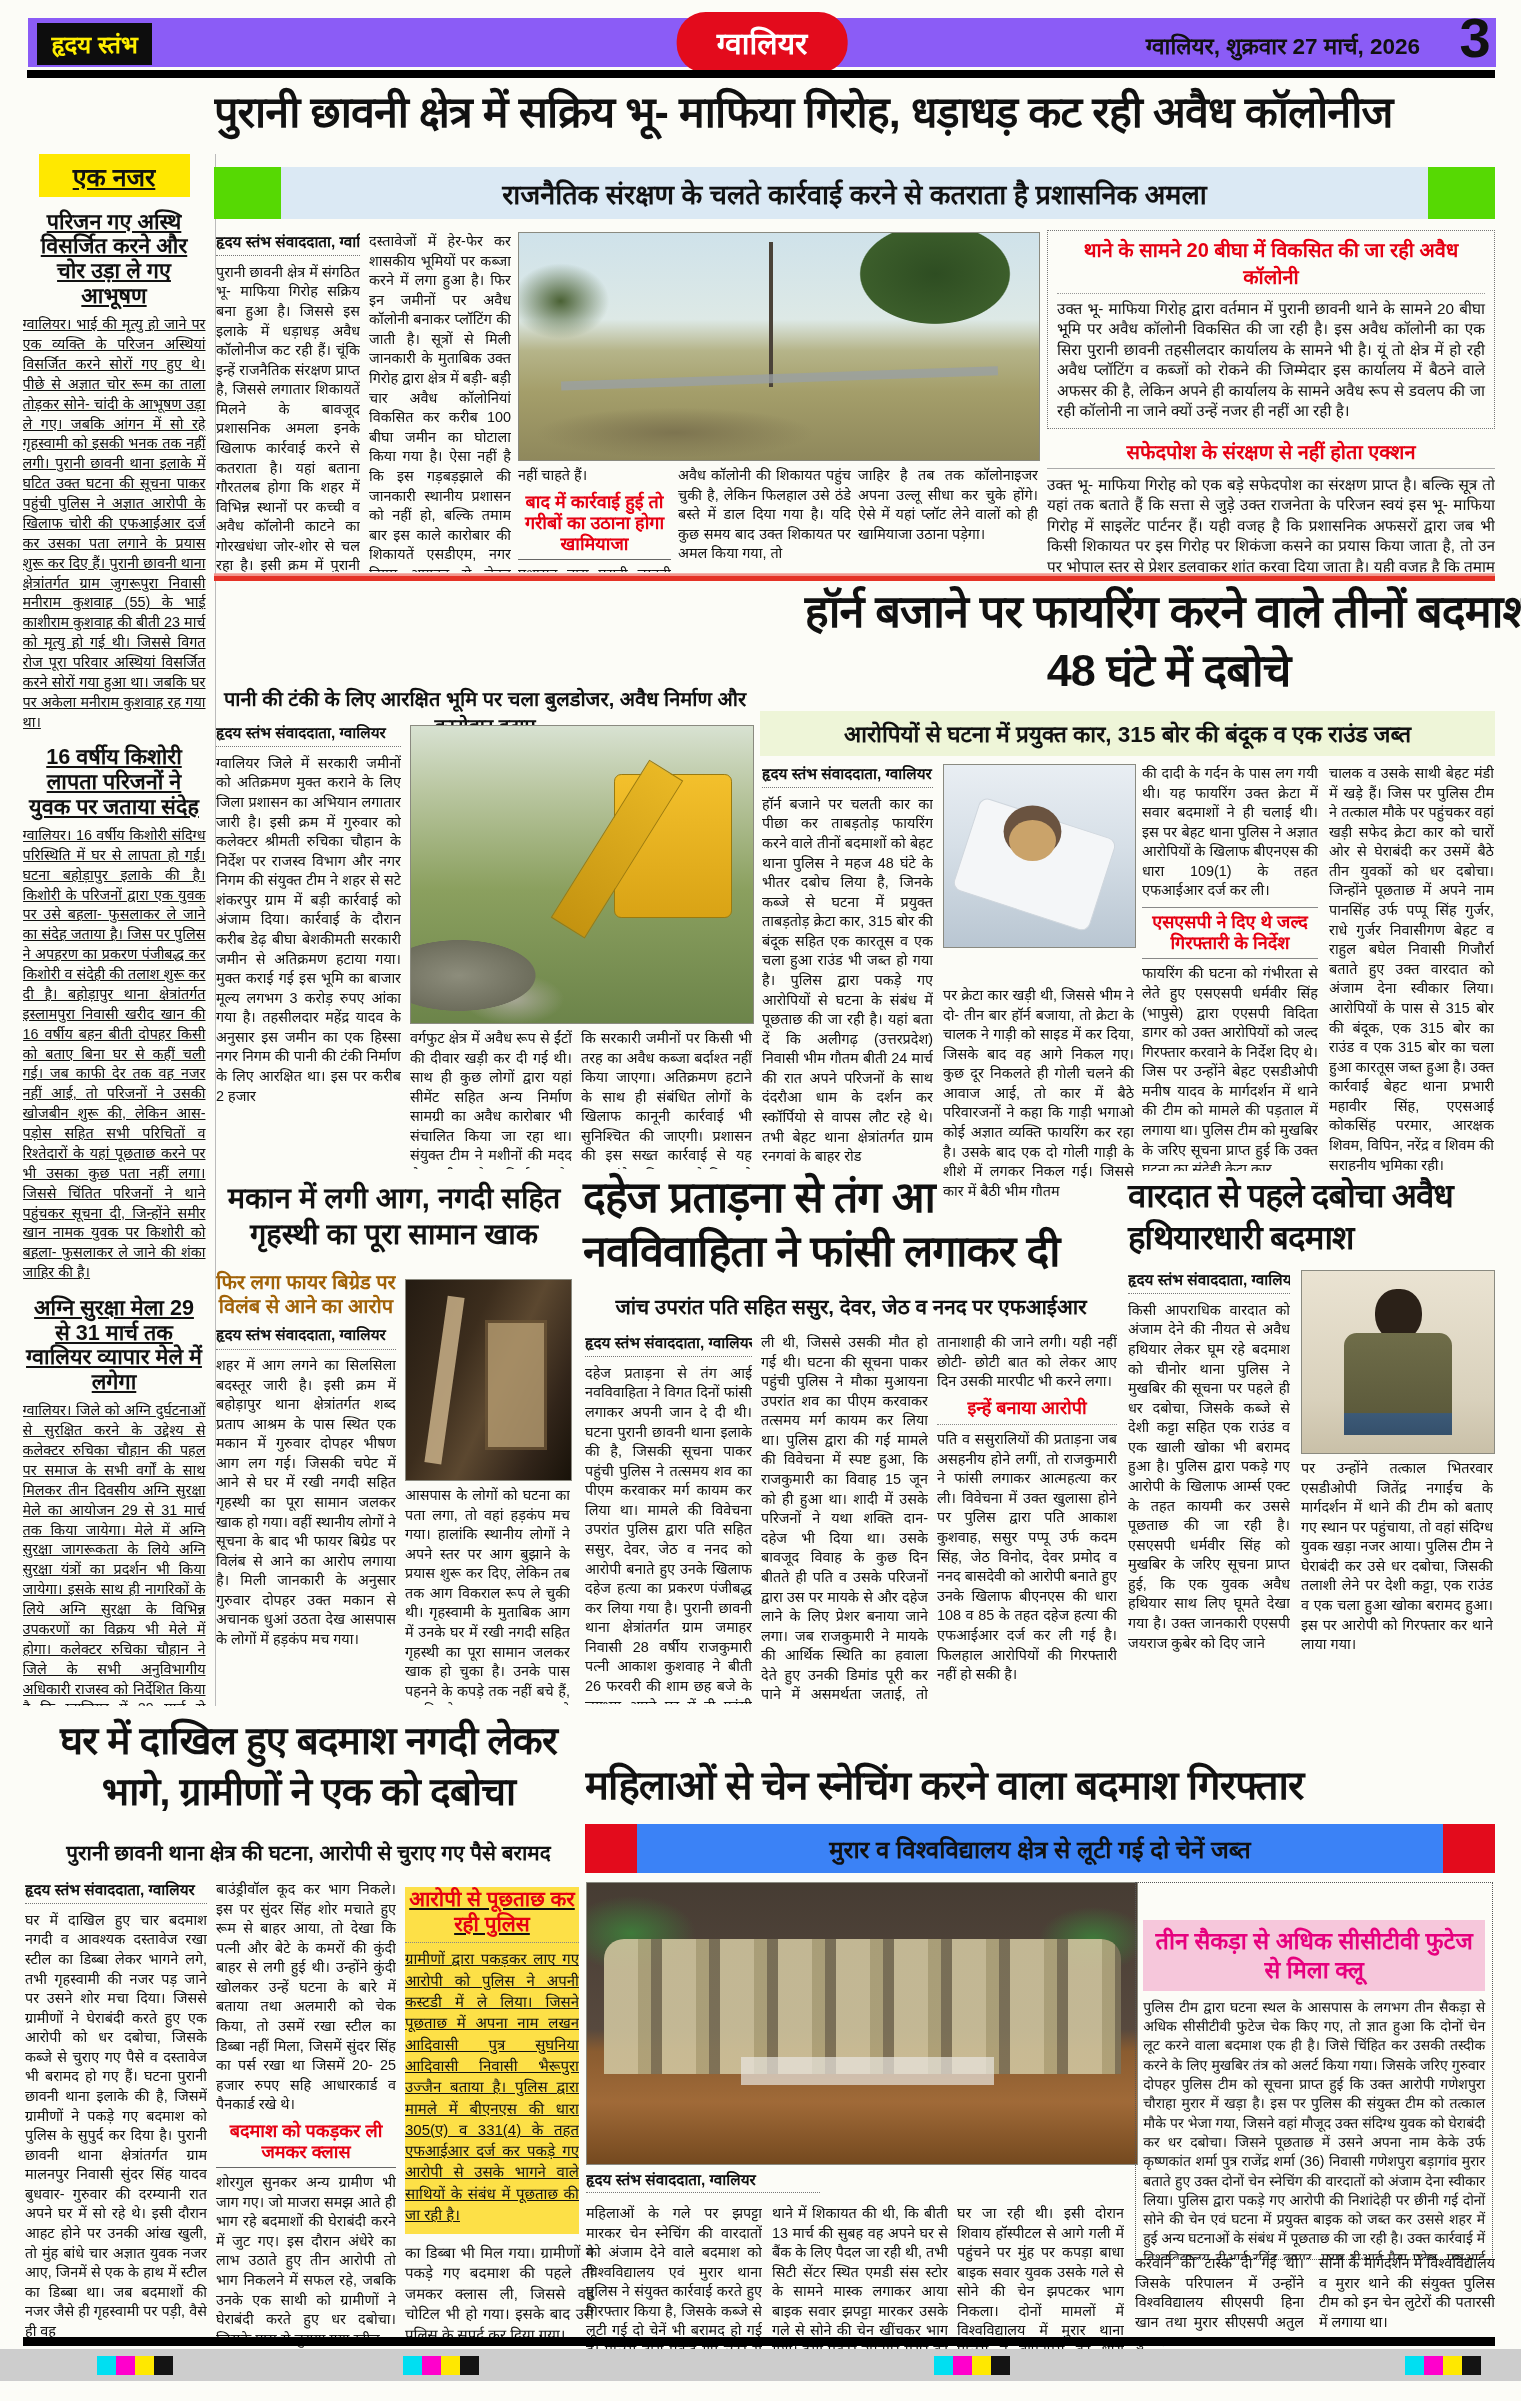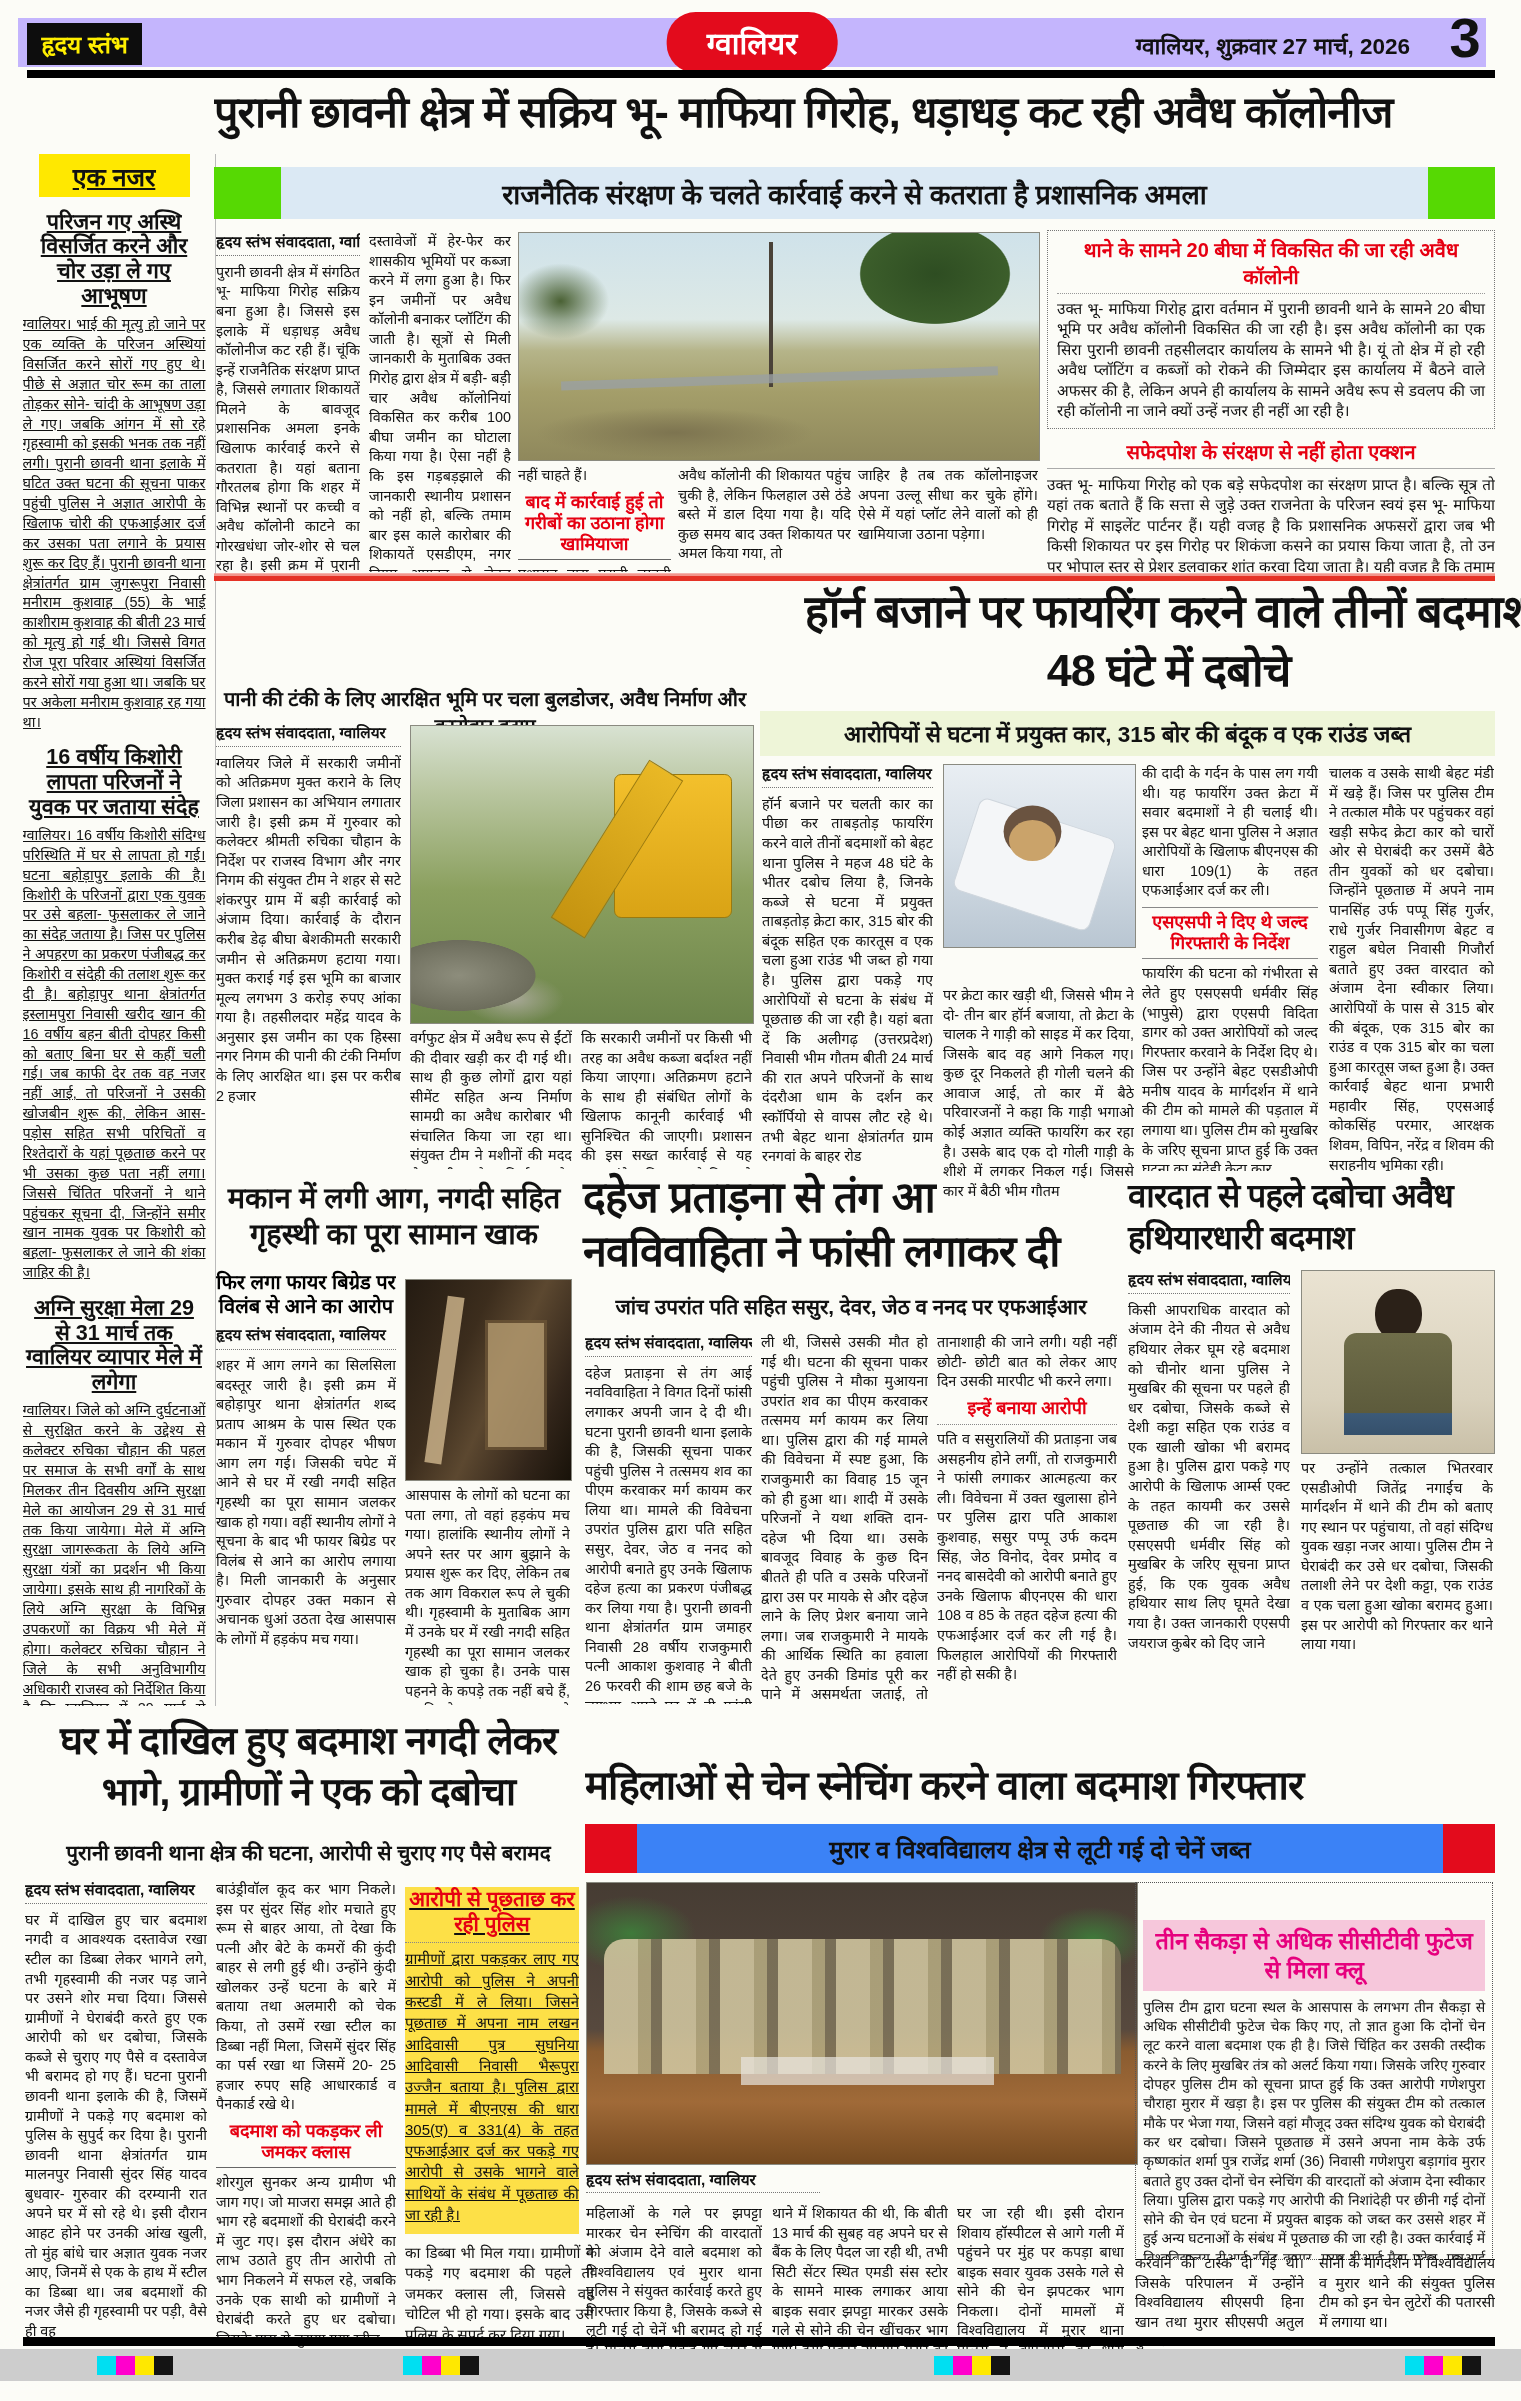--- a/index.html
+++ b/index.html
@@ -8,21 +8,21 @@
   .abs{position:absolute;}
   .col{position:absolute;overflow:hidden;font-size:14.4px;line-height:1.36;text-align:justify;}
   .col p{margin:0;}
   .byl{font-weight:bold;font-size:15.3px;border-bottom:0.9px dotted #777;padding-bottom:2.7px;margin-bottom:6.3px;white-space:nowrap;overflow:hidden;}
   .photo{position:absolute;border:0.9px solid #8a8a80;overflow:hidden;}
   .red-sub{color:#e60012;font-weight:bold;text-align:center;font-size:18px;line-height:1.18;margin:6.3px 0 5.4px;}
   .rule-b{border-bottom:1.8px solid #666;padding-bottom:3px;}
   .dot-b{border-bottom:0.9px dotted #888;padding-bottom:4.5px;}
 
   
-  .masthead-band{left:18px;top:18px;width:1468px;height:49px;background:#c4b5fd;}
+  .masthead-band{left:28px;top:18px;width:1468px;height:49px;background:#8b5cf6;}
   .masthead-logo{left:9px;top:4.5px;background:#0d0d0d;color:#ffef00;font-weight:bold;font-size:24px;padding:4.5px 14.4px;}
   .city-badge{left:50%;transform:translateX(-50%);top:-6.3px;background:#e30b1c;color:#fff;font-size:30px;font-weight:bold;padding:10px 40px;border-radius:29px;}
   .dateline{right:76px;top:11.7px;font-weight:bold;font-size:22.5px;}
   .page-number{right:5.4px;top:-12.6px;font-size:56px;font-weight:bold;}
   .header-rule{left:27px;top:70px;width:1468px;height:8px;background:#000;}
 
   
   .sidebar{left:22.5px;top:154px;width:183px;height:1552px;border-right:0.9px solid #bbb;padding-right:9px;overflow:hidden;text-decoration:underline;}
   .sidebar-title{background:#ffe800;font-size:25px;font-weight:bold;text-align:center;width:151px;margin:0 auto 7.2px;padding:4.5px 0;}
   .brief-title{font-size:21.6px;font-weight:bold;text-align:center;line-height:1.15;margin:12.6px 1.8px 6.3px;}
@@ -63,21 +63,21 @@
   .h-col1{left:762px;top:764px;width:171px;height:407px;}
   .h-photo{left:943px;top:764px;width:191px;height:182px;}
   .h-col2{left:943px;top:953px;width:191px;height:218px;margin-top:33px;}
   .h-col3{left:1142px;top:764px;width:176px;height:407px;}
   .h-col4{left:1329px;top:764px;width:165px;height:407px;}
   .h-redsub{border-top:0.9px solid #888;border-bottom:0.9px solid #888;padding:3.6px 0;}
 
   
   .f-headline{left:216px;top:1180px;width:356px;font-size:29px;font-weight:800;text-align:center;line-height:1.25;}
   .f-left{left:216px;top:1270px;width:180px;height:434px;}
-  .f-pink{color:#000000;font-weight:bold;text-align:center;font-size:20px;line-height:1.2;margin-bottom:7.2px;}
+  .f-pink{color:#a16207;font-weight:bold;text-align:center;font-size:20px;line-height:1.2;margin-bottom:7.2px;}
   .f-photo{left:405px;top:1279px;width:165px;height:200px;}
   .f-col2{left:405px;top:1486px;width:165px;height:219px;}
 
   
   .d-headline{left:583px;top:1171px;width:536px;font-size:43px;font-weight:800;line-height:1.25;letter-spacing:-0.9px;}
   .d-subhead{left:583px;top:1292px;width:536px;font-size:20.7px;font-weight:bold;text-align:center;}
   .d-col1{left:585px;top:1333px;width:167px;height:371px;}
   .d-col2{left:761px;top:1333px;width:167px;height:371px;}
   .d-col3{left:937px;top:1333px;width:180px;height:371px;}
 

